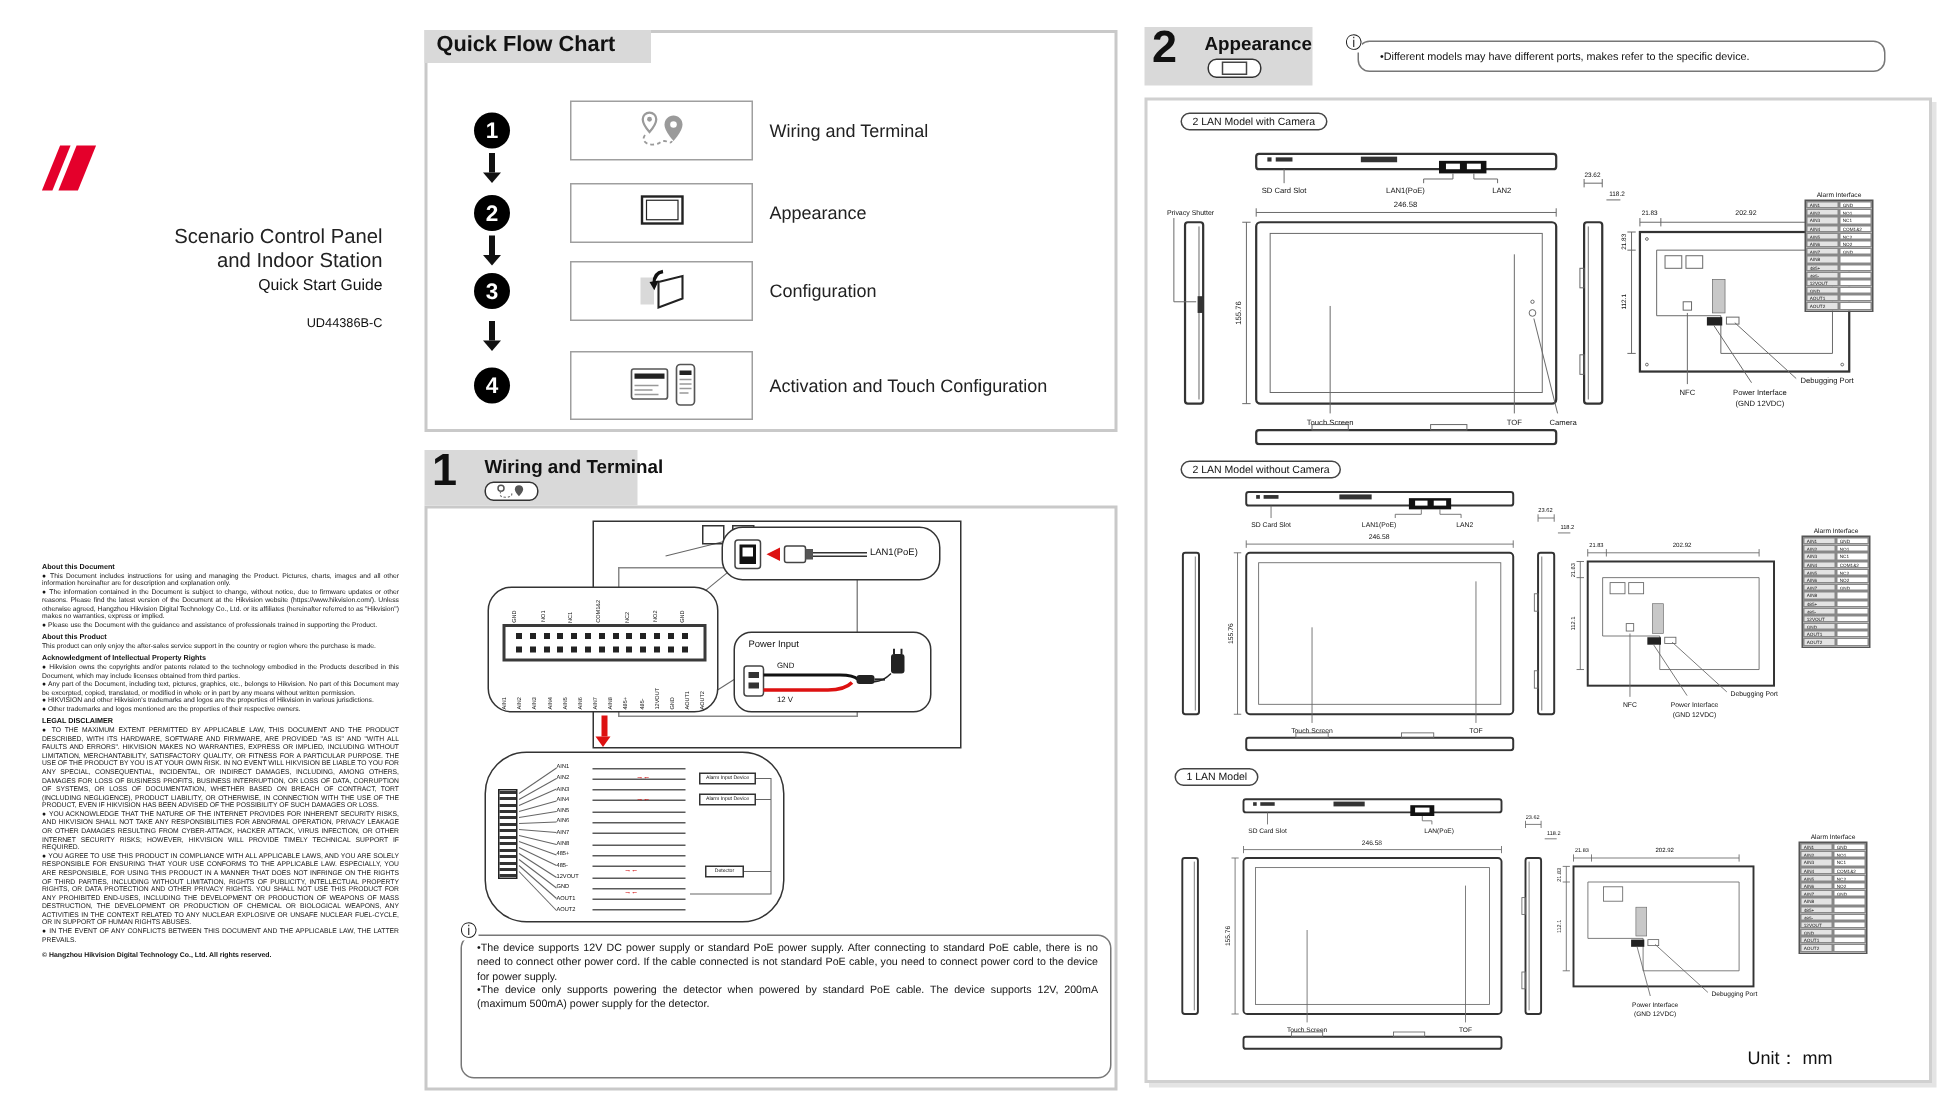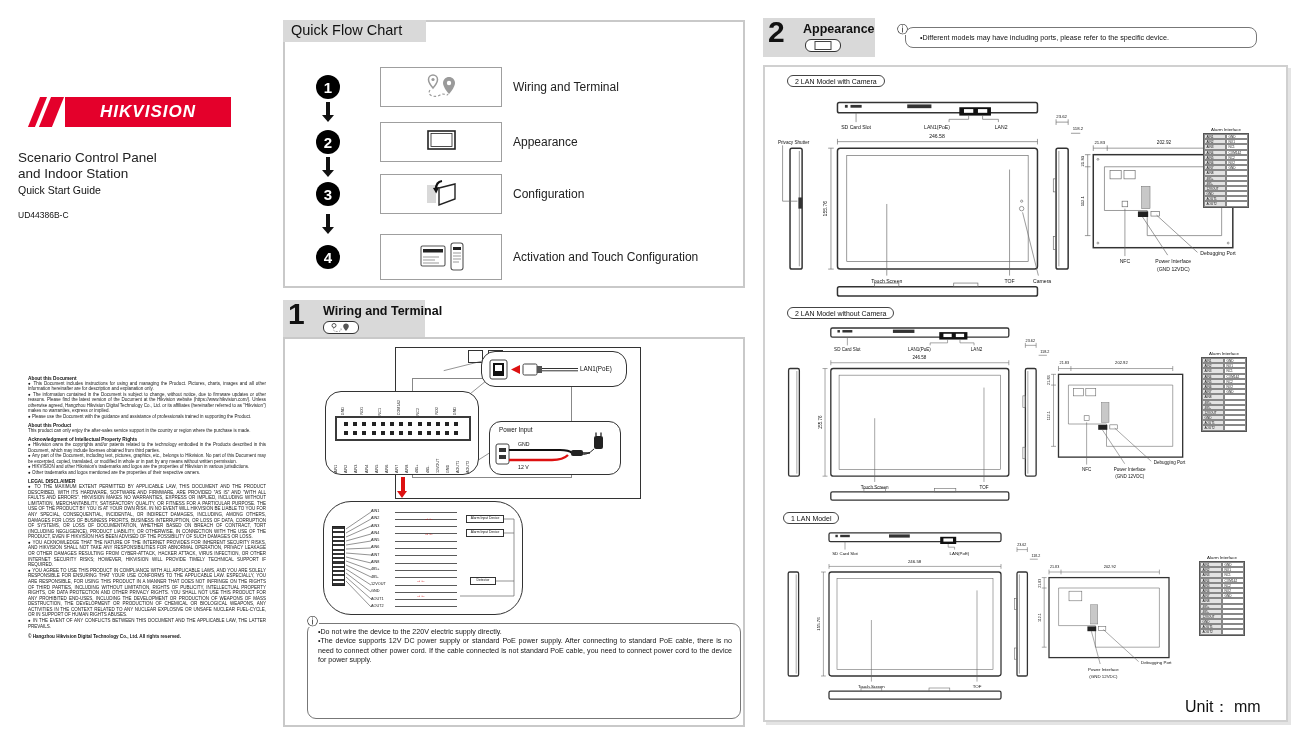--- a/index.html
+++ b/index.html
@@ -7,32 +7,32 @@
   .page{position:relative;width:1293px;height:737px;background:#fff;overflow:hidden;
         font-family:"Liberation Sans",sans-serif;color:#111}
 
   
   .logo{position:absolute;left:34px;top:97px;display:flex;height:30px}
   .slash{background:#e4002b;transform:skewX(-22deg)}
   .slash1{width:7px;margin-right:4px}
   .slash2{width:13px;margin-right:7px}
   .logo-box{background:#e4002b;width:166px;display:flex;align-items:center;justify-content:center}
   .logo-text{color:#fff;font-weight:bold;font-style:italic;font-size:17px;letter-spacing:1px}
-  .titles{position:absolute;left:18px;top:150px;width:225px;}
+  .titles{position:absolute;left:30px;top:150px;width:225px;text-align:right}
   .tl1{font-size:13.5px;color:#222;line-height:1.15}
   .tsub{font-size:10.5px;margin-top:3px}
   .tcode{font-size:8.5px;margin-top:14px}
   .fineprint{position:absolute;left:28px;top:372px;width:238px}
   .fp-h{font-size:4.8px;font-weight:bold;margin-top:3.5px}
   .fp-p{font-size:4.5px;line-height:1.24;text-align:justify;color:#161616}
   .fp-copy{font-size:4.6px;font-weight:bold;margin-top:5px}
 
   
   .flow-panel{position:absolute;left:283px;top:20px;width:462px;height:268px;border:2px solid #c9c9c9;background:#fff}
-  .flow-title{position:absolute;left:-2px;top:-2px;height:22px;background:#d9d9d9;font-weight:normal;font-size:14.5px;padding:2px 24px 0 8px}
+  .flow-title{position:absolute;left:-2px;top:-2px;height:22px;background:#d9d9d9;font-weight:bold;font-size:14.5px;padding:2px 24px 0 8px}
   .step-num{position:absolute;left:31px;width:24px;height:24px;border-radius:50%;background:#000;color:#fff;
             font-weight:bold;font-size:15px;display:flex;align-items:center;justify-content:center}
   .fdarrow{position:absolute;left:37px;width:12px}
   .fdarrow .stem{width:4px;height:13px;background:#111;margin:0 auto}
   .fdarrow .tri{width:0;height:0;border-left:6px solid transparent;border-right:6px solid transparent;border-top:7px solid #111}
   .step-box{position:absolute;left:95px;width:122px;height:40px;border:1px solid #9f9f9f;display:flex;align-items:center;justify-content:center;background:#fff}
   .step-label{position:absolute;left:228px;font-size:12px;color:#222}
 
   
   .sec-header{position:absolute;background:#d9d9d9}
@@ -88,33 +88,30 @@
   .tl{stroke:#666;stroke-width:0.7;fill:none}
   .ml{stroke:#444;stroke-width:1;fill:none}
   .msvg text,.lan-svg text{fill:#111}
   .t55{font-size:5.5px}.t5{font-size:5px}.t45{font-size:4.6px}
   .alarm{position:absolute;width:46px}
   .alarm-title{font-size:4.4px;text-align:center;margin-bottom:1px;white-space:nowrap}
   .alarm-cols{display:flex;border:1px solid #555}
   .acol{flex:1}
   .acell{height:5.2px;line-height:5.4px;font-size:3.1px;padding-left:1.5px;border:0.4px solid #888;white-space:nowrap;overflow:hidden;background:#fff}
   .acol-l .acell{background:#e3e3e3}
-  .unit{position:absolute;left:420px;top:630px;font-size:16px}
+  .unit{position:absolute;left:400px;top:630px;font-size:12px}
 </style>
 </head>
 <body>
 
 <div class="page">
 
   <div class="logo">
     <div class="slash slash1"></div>
     <div class="slash slash2"></div>
-    <div class="logo-box">
-      <span class="logo-text">HIKVISION</span>
-    </div>
   </div>
   <div class="titles">
     <div class="tl1">Scenario Control Panel</div>
     <div class="tl1">and Indoor Station</div>
     <div class="tsub">Quick Start Guide</div>
     <div class="tcode">UD44386B-C</div>
   </div>
   <div class="fineprint">
     <div class="fp-h">About this Document</div>
     <div>
@@ -346,37 +343,37 @@
       <div class="harn-dev harn-det" style="left:146px;top:75px">Detector</div>
       <span class="rmk" style="left:100px;top:14px">→←</span>
       <span class="rmk" style="left:100px;top:29px">→←</span>
       <span class="rmk" style="left:92px;top:76px">→←</span>
       <span class="rmk" style="left:92px;top:91px">→←</span>
     </div>
 
     <div class="note-box">
       <span class="note-i">ⓘ</span>
       <div>
-          <div class="note-p">•Do not wire the device to the 220V electric supply directly.</div>
           <div class="note-p">•The device supports 12V DC power supply or standard PoE power supply. After connecting to standard PoE cable, there is no need to connect other power cord. If the cable connected is not standard PoE cable, you need to connect power cord to the device for power supply.</div>
+          <div class="note-p">•The device only supports powering the detector when powered by standard PoE cable. The device supports 12V, 200mA (maximum 500mA) power supply for the detector.</div>
         </div>
     </div>
   </div>
 
   <div class="sec-header" style="left:763px;top:18px;width:112px;height:39px">
     <div class="sec-num">2</div>
     <div class="sec-title">Appearance</div>
     <div class="sec-pill" style="left:42px">
       <svg width="24" height="11" viewBox="0 0 24 11">
           <rect x="4" y="1.5" width="16" height="8" class="ml"></rect>
         </svg>
     </div>
   </div>
   <span class="app-note-i">ⓘ</span>
-  <div class="app-note">•Different models may have including ports, please refer to the specific device.</div>
+  <div class="app-note">•Different models may have different ports, makes refer to the specific device.</div>
 
   <div class="app-panel">
 
     <div class="model-label" style="left:22px;top:8px">2 LAN Model with Camera</div>
 
     <svg class="msvg" style="top:30px" width="500" height="200" viewBox="0 0 520 215" preserveAspectRatio="xMinYMin meet">
       <rect x="65" y="6" width="215" height="11" rx="2" class="ol"></rect>
       <rect x="73" y="8.5" width="3" height="3" fill="#333"></rect>
         <rect x="79" y="8.5" width="12" height="3" fill="#333"></rect>
       <rect x="140" y="8" width="26" height="4" fill="#333"></rect>

